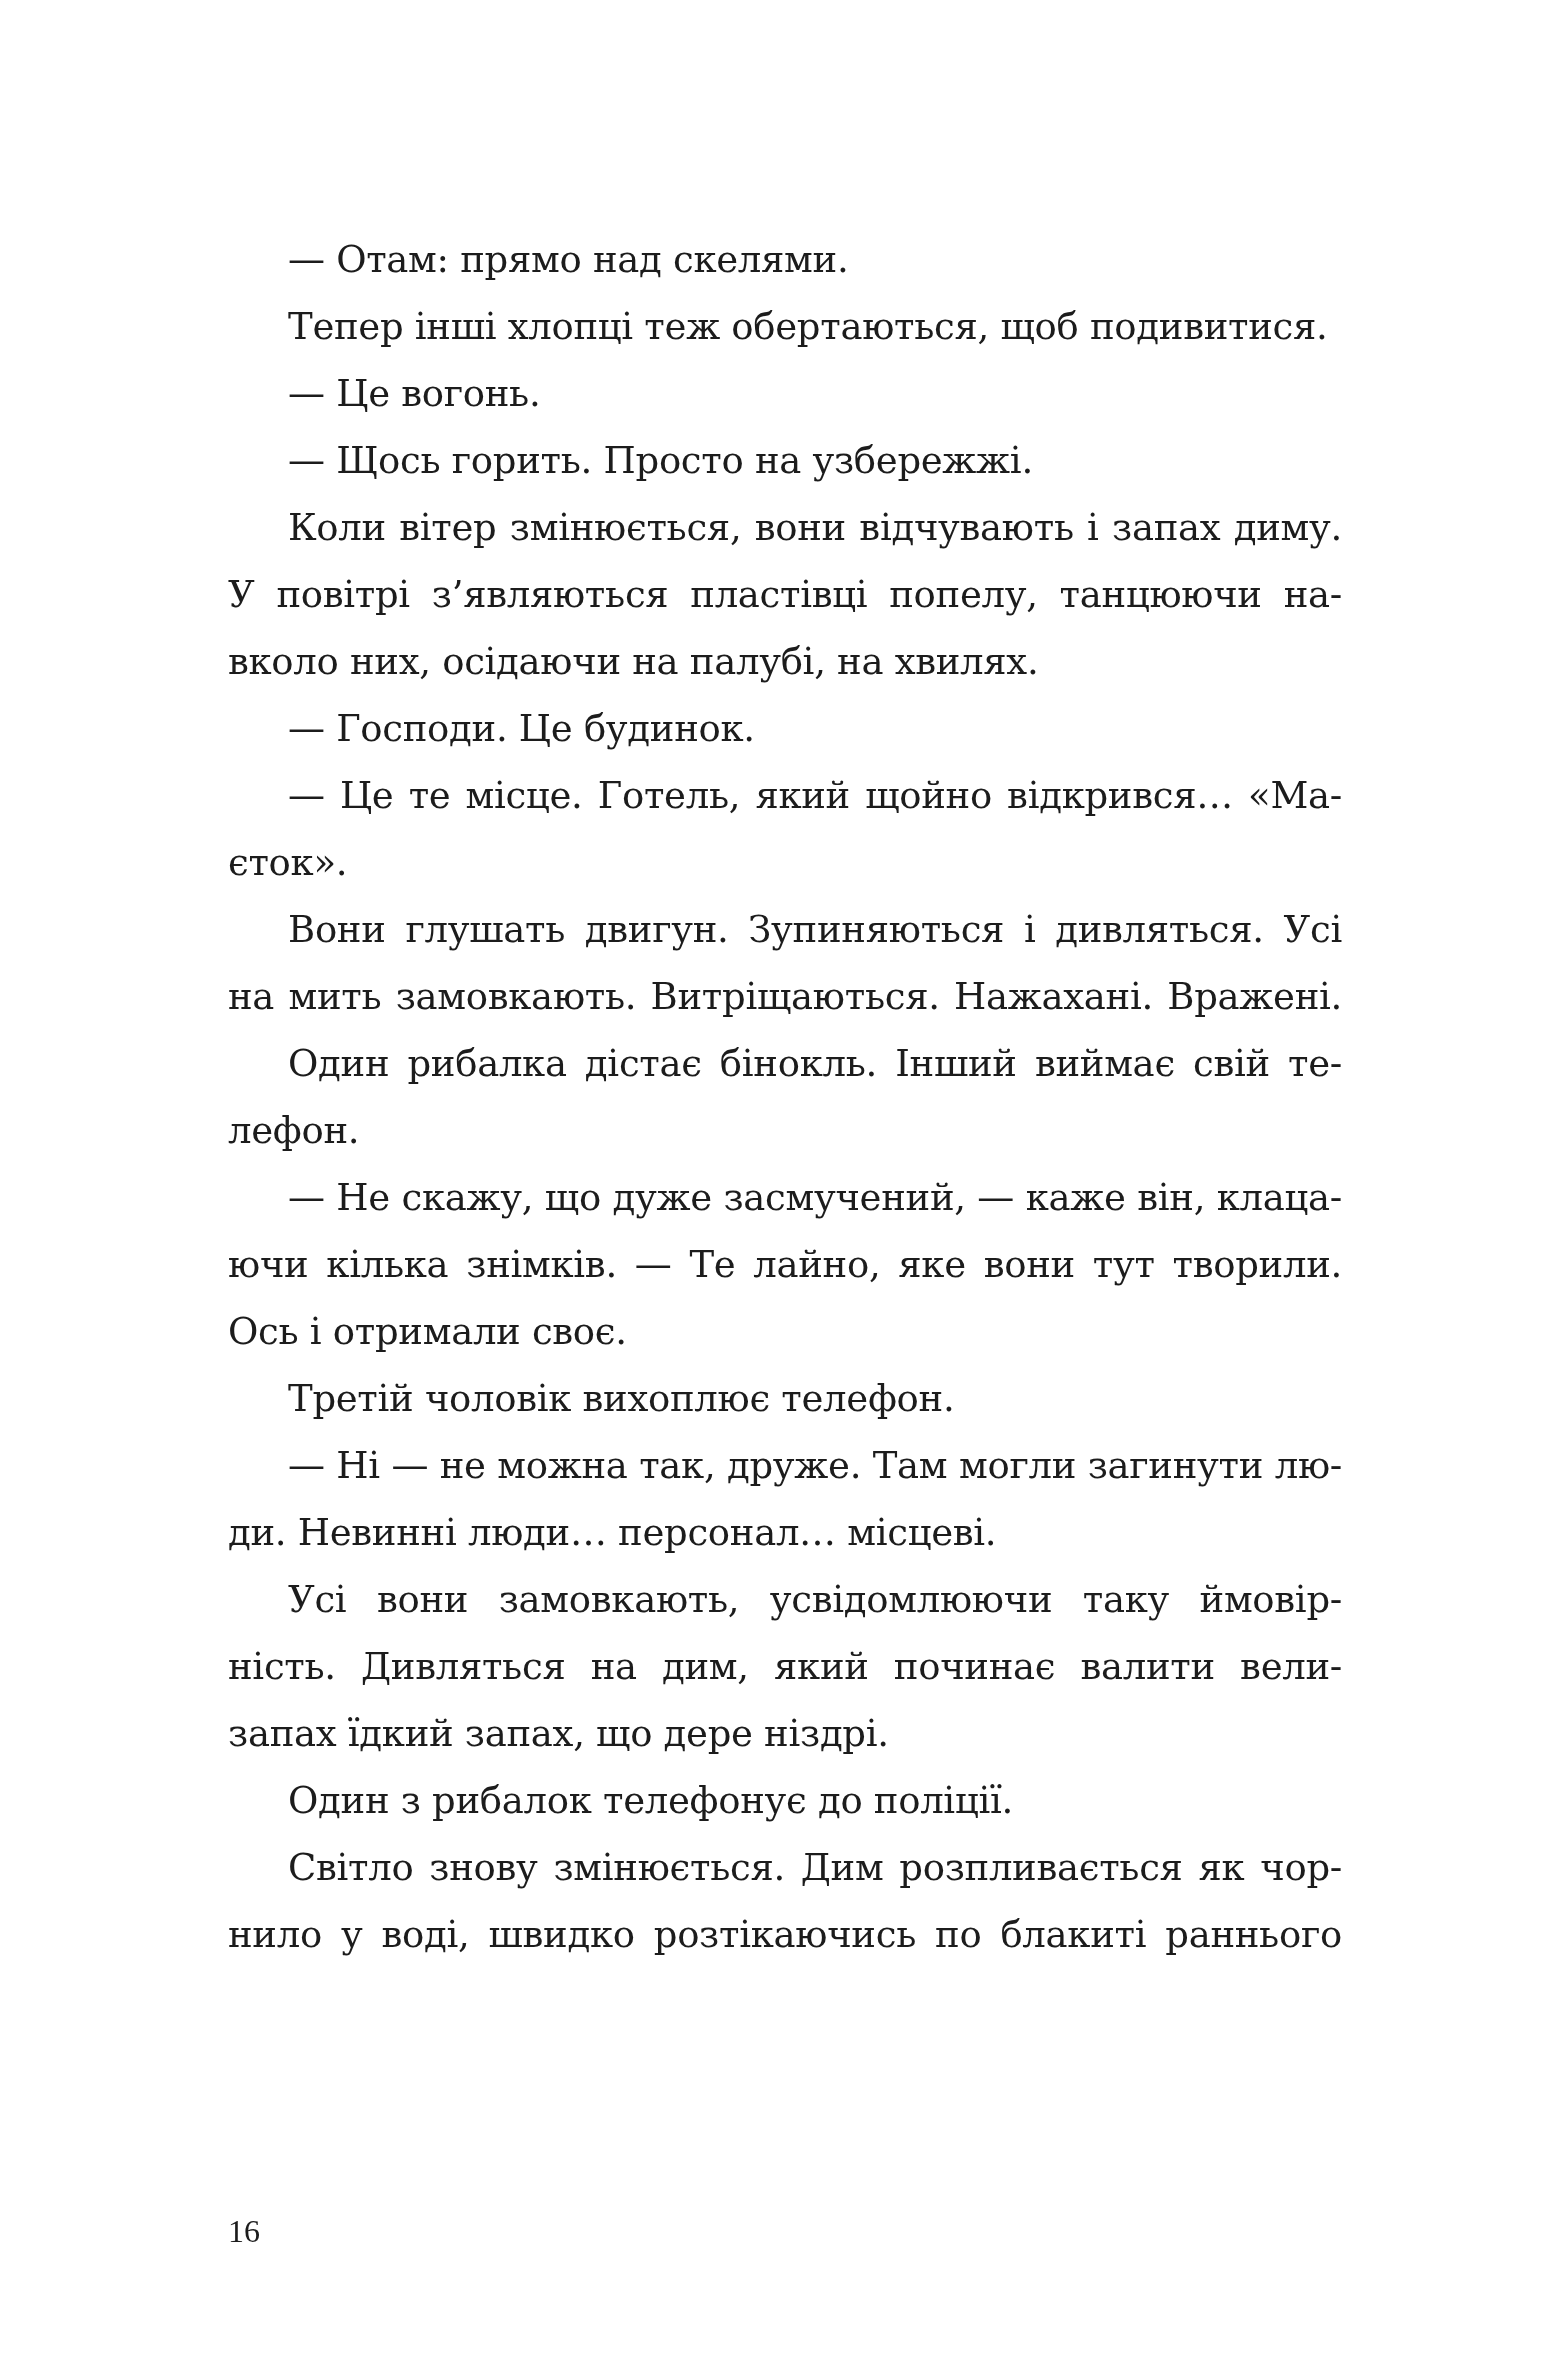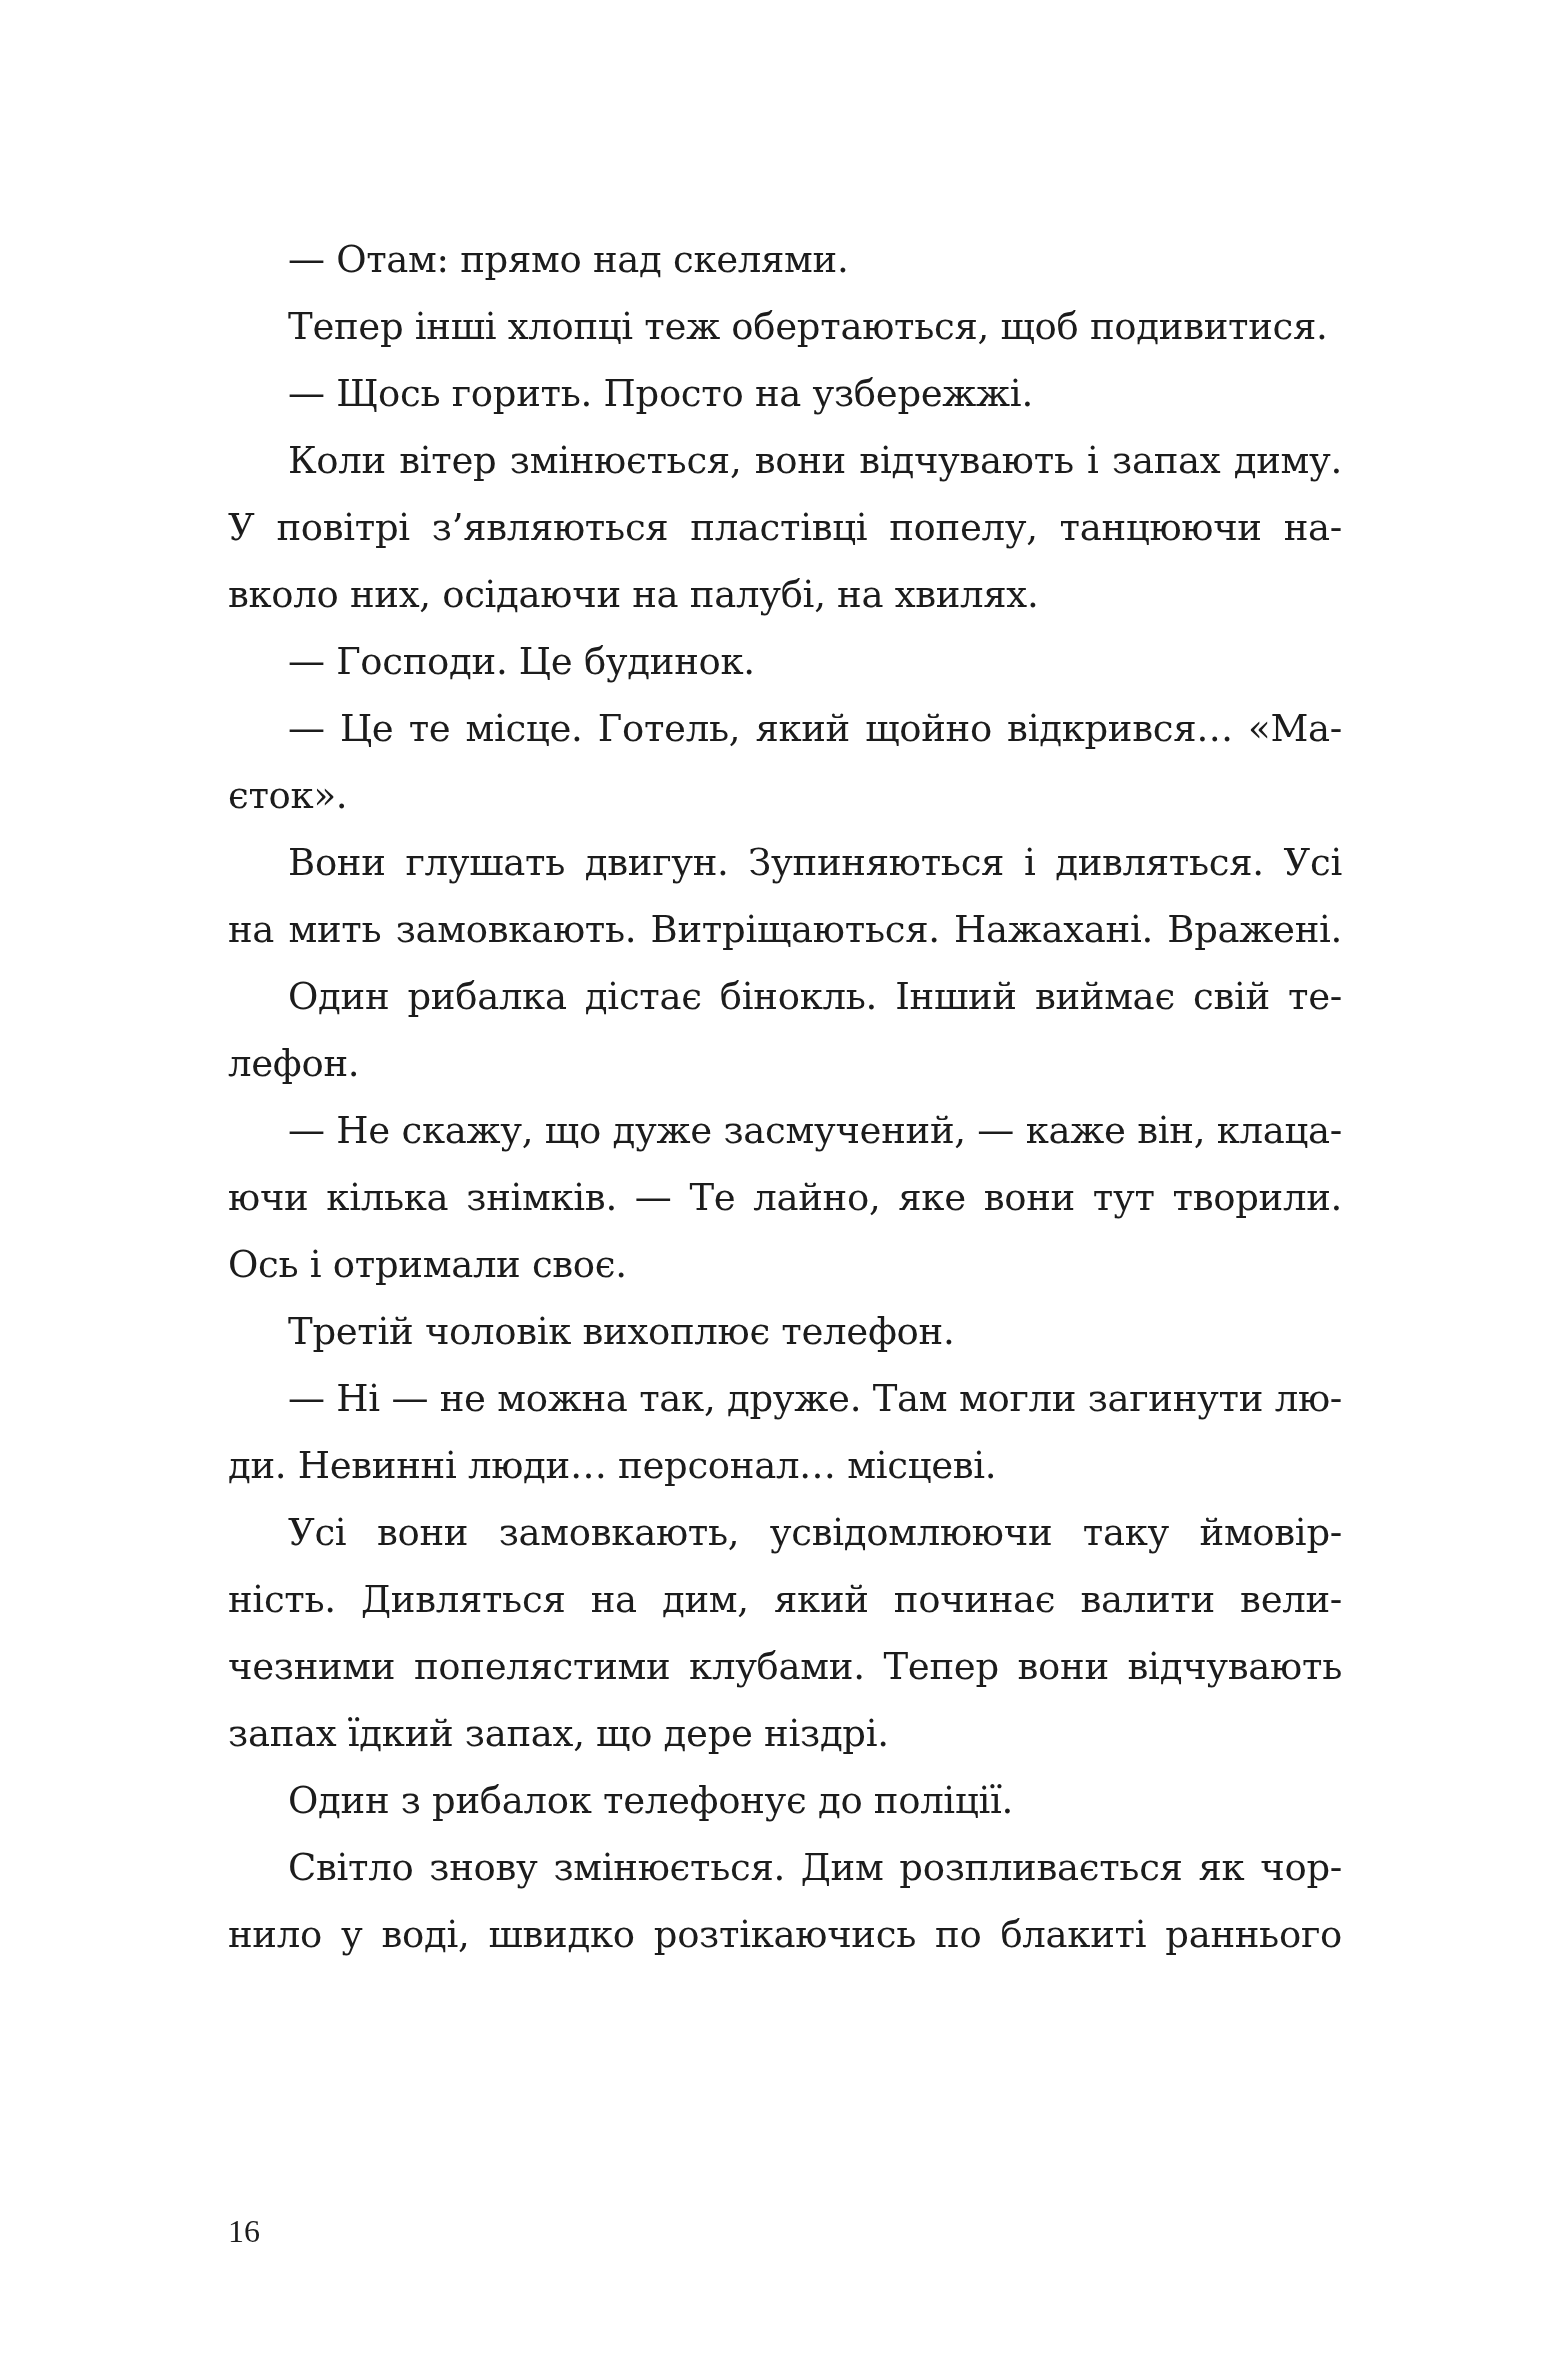--- a/index.html
+++ b/index.html
@@ -60,40 +60,40 @@
       line-height: 45px;
     }
   </style>
 </head>
 <body>
 
 <div class="page">
   <div class="text-block">
     <span class="line indent last">— Отам: прямо над скелями.</span>
     <span class="line indent last">Тепер інші хлопці теж обертаються, щоб подивитися.</span>
+    <span class="line indent last">— Це вогонь.</span>
     <span class="line indent last">— Щось горить. Просто на узбережжі.</span>
     <span class="line indent">Коли вітер змінюється, вони відчувають і запах диму.</span>
     <span class="line">У повітрі з’являються пластівці попелу, танцюючи на-</span>
     <span class="line last">вколо них, осідаючи на палубі, на хвилях.</span>
     <span class="line indent last">— Господи. Це будинок.</span>
     <span class="line indent">— Це те місце. Готель, який щойно відкрився… «Ма-</span>
     <span class="line last">єток».</span>
     <span class="line indent">Вони глушать двигун. Зупиняються і дивляться. Усі</span>
     <span class="line">на мить замовкають. Витріщаються. Нажахані. Вражені.</span>
     <span class="line indent">Один рибалка дістає бінокль. Інший виймає свій те-</span>
     <span class="line last">лефон.</span>
     <span class="line indent">— Не скажу, що дуже засмучений, — каже він, клаца-</span>
     <span class="line">ючи кілька знімків. — Те лайно, яке вони тут творили.</span>
     <span class="line last">Ось і отримали своє.</span>
     <span class="line indent last">Третій чоловік вихоплює телефон.</span>
     <span class="line indent">— Ні — не можна так, друже. Там могли загинути лю-</span>
     <span class="line last">ди. Невинні люди… персонал… місцеві.</span>
     <span class="line indent">Усі вони замовкають, усвідомлюючи таку ймовір-</span>
     <span class="line">ність. Дивляться на дим, який починає валити вели-</span>
-    <span class="line">чезними попелястими клубами. Тепер вони відчувають</span>
     <span class="line last">запах їдкий запах, що дере ніздрі.</span>
     <span class="line indent last">Один з рибалок телефонує до поліції.</span>
     <span class="line indent">Світло знову змінюється. Дим розпливається як чор-</span>
     <span class="line">нило у воді, швидко розтікаючись по блакиті раннього</span>
   </div>
 
   <div class="page-number">16</div>
 </div>
 
 

